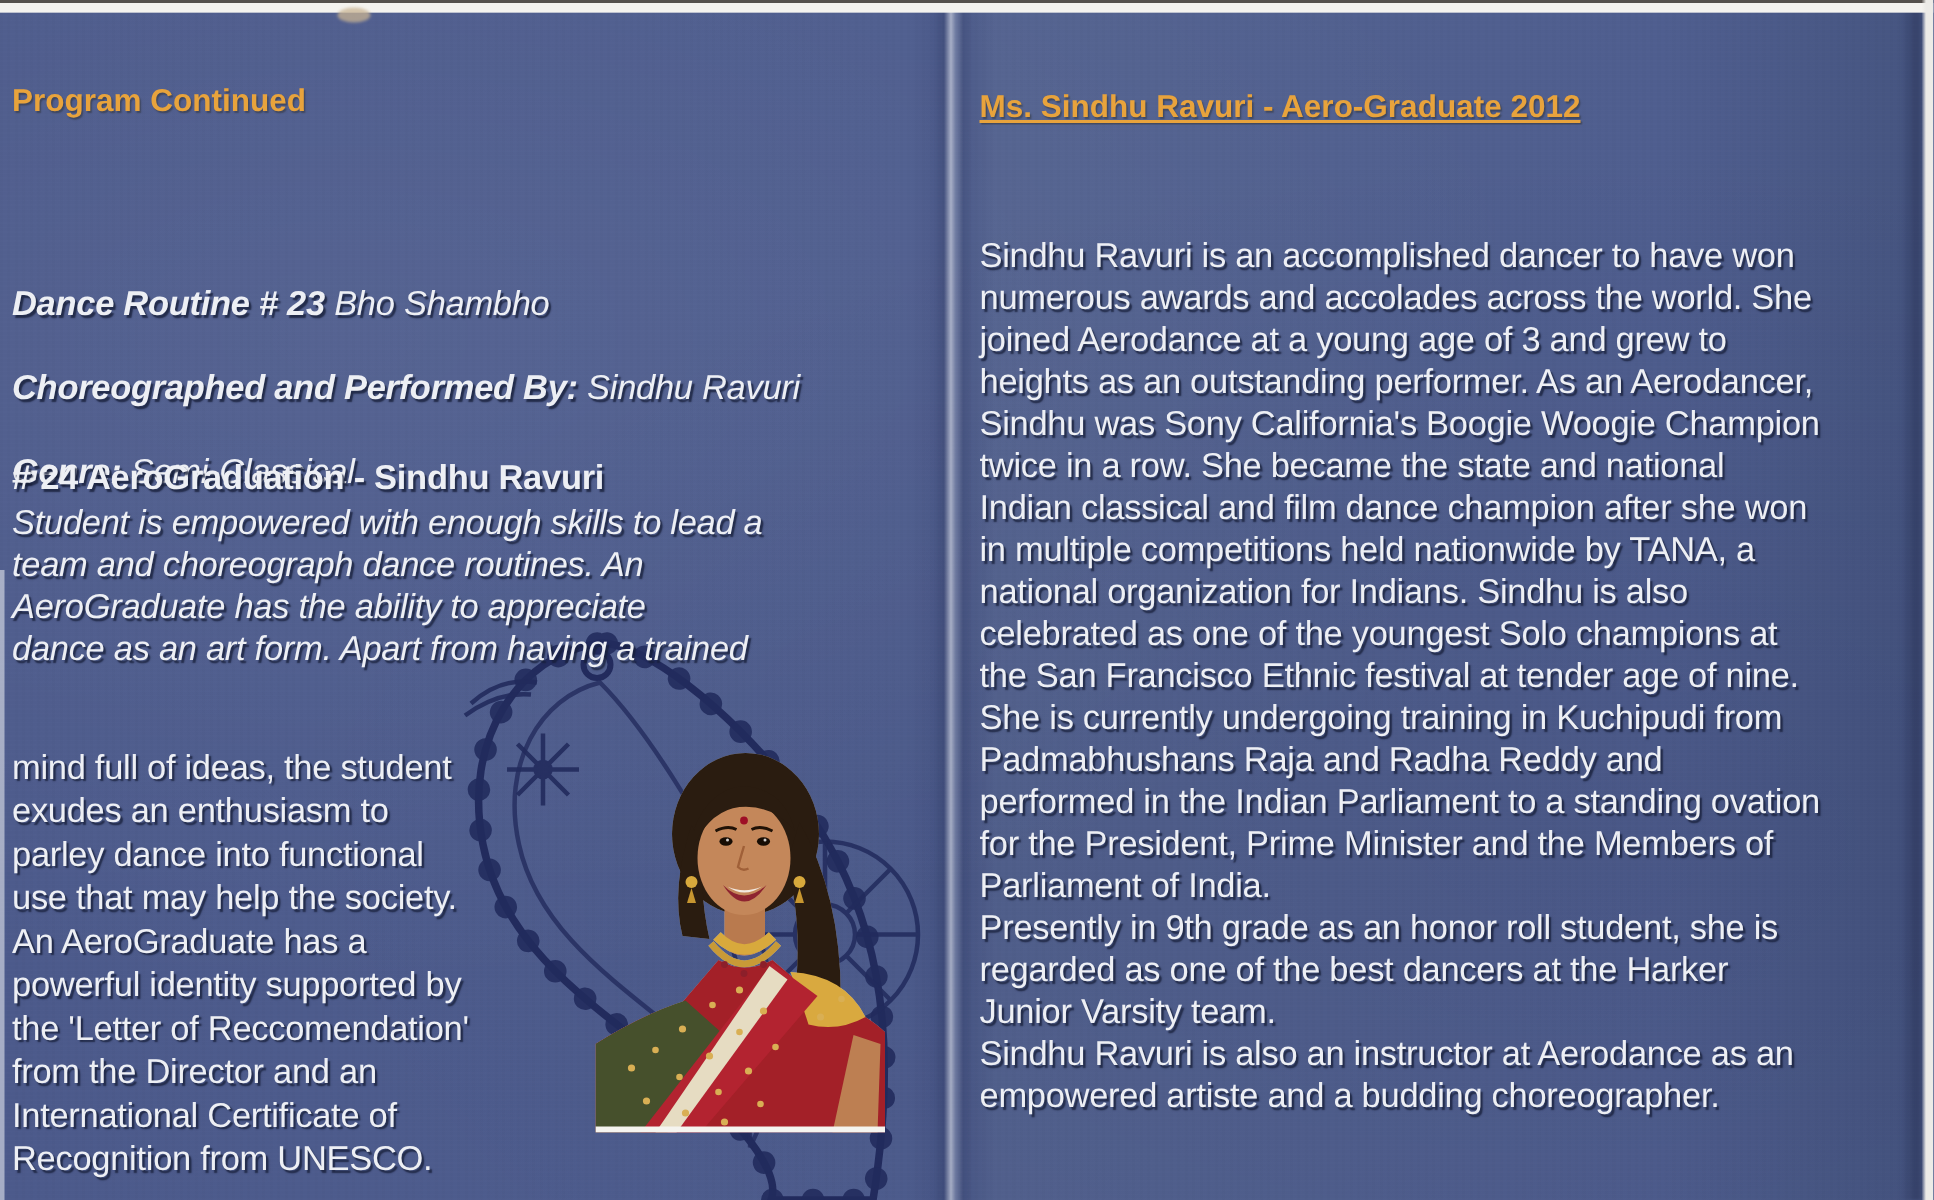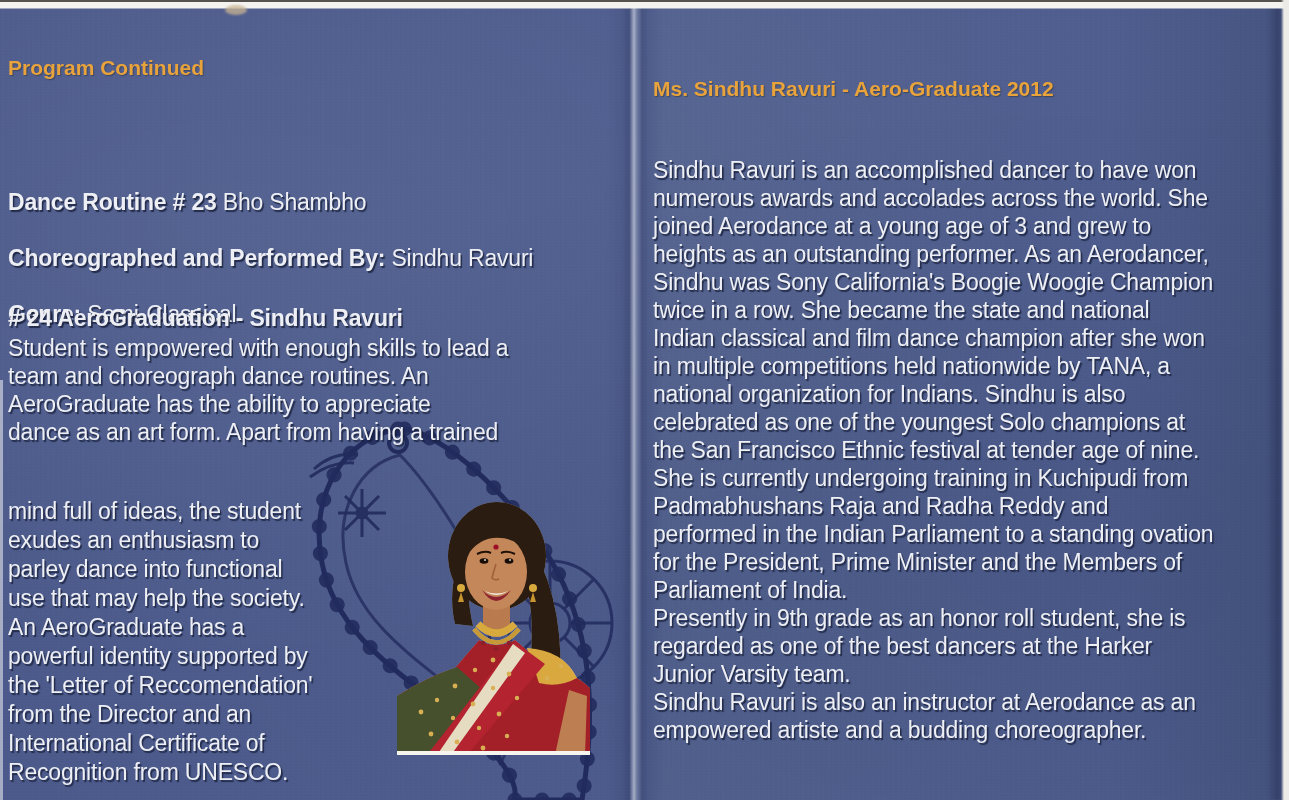--- a/index.html
+++ b/index.html
@@ -141,47 +141,47 @@
   <circle cx="86" cy="153" r="2.3" fill="#8c1f2a"></circle>
     <circle cx="99" cy="159" r="2.3" fill="#8c1f2a"></circle>
     <circle cx="112" cy="153" r="2.3" fill="#8c1f2a"></circle>
 
   <rect x="0" y="261" width="193" height="4" fill="#f5f4ef"></rect>
 </svg>
 
 <div>
   <div class="heading" style="left:8px;top:56px;">Program Continued</div>
 
-  <div class="body-text" style="left:8px;top:160px;line-height:28px;">
+  <div class="body-text" style="left:8px;top:160px;line-height:28px;font-style:italic;">
     <div class="line"><span class="bold">Dance Routine # 23</span><span> Bho Shambho</span></div>
     <div class="line"><span class="bold">Choreographed and Performed By:</span><span> Sindhu Ravuri</span></div>
     <div class="line"><span class="bold">Genre:</span><span> Semi-Classical</span></div>
   </div>
 
   <div class="body-text bold" style="left:8px;top:305px;white-space:nowrap;"># 24 AeroGraduation - Sindhu Ravuri</div>
 
-  <div class="body-text" style="left:8px;top:334px;width:600px;line-height:28px;">Student is empowered with enough skills to lead a
+  <div class="body-text" style="left:8px;top:334px;width:600px;line-height:28px;font-style:italic;">Student is empowered with enough skills to lead a
 team and choreograph dance routines. An
 AeroGraduate has the ability to appreciate
 dance as an art form. Apart from having a trained</div>
 
   <div class="body-text" style="left:8px;top:449px;width:390px;line-height:29px;margin-top:48px;">mind full of ideas, the student
 exudes an enthusiasm to
 parley dance into functional
 use that may help the society.
 An AeroGraduate has a
 powerful identity supported by
 the 'Letter of Reccomendation'
 from the Director and an
 International Certificate of
 Recognition from UNESCO.</div>
 </div>
 
 <div>
-  <div class="heading" style="left:653px;top:77px;">Ms. Sindhu Ravuri - Aero-Graduate 2012</div>
+  <div class="heading" style="left:653px;top:60px;text-decoration:underline;">Ms. Sindhu Ravuri - Aero-Graduate 2012</div>
 
   <div class="body-text" style="left:653px;top:156px;width:628px;line-height:28px;">Sindhu Ravuri is an accomplished dancer to have won
 numerous awards and accolades across the world. She
 joined Aerodance at a young age of 3 and grew to
 heights as an outstanding performer. As an Aerodancer,
 Sindhu was Sony California's Boogie Woogie Champion
 twice in a row. She  became the state and national
 Indian classical and film dance champion after she won
 in multiple competitions held nationwide by TANA, a
 national organization for Indians. Sindhu is also

